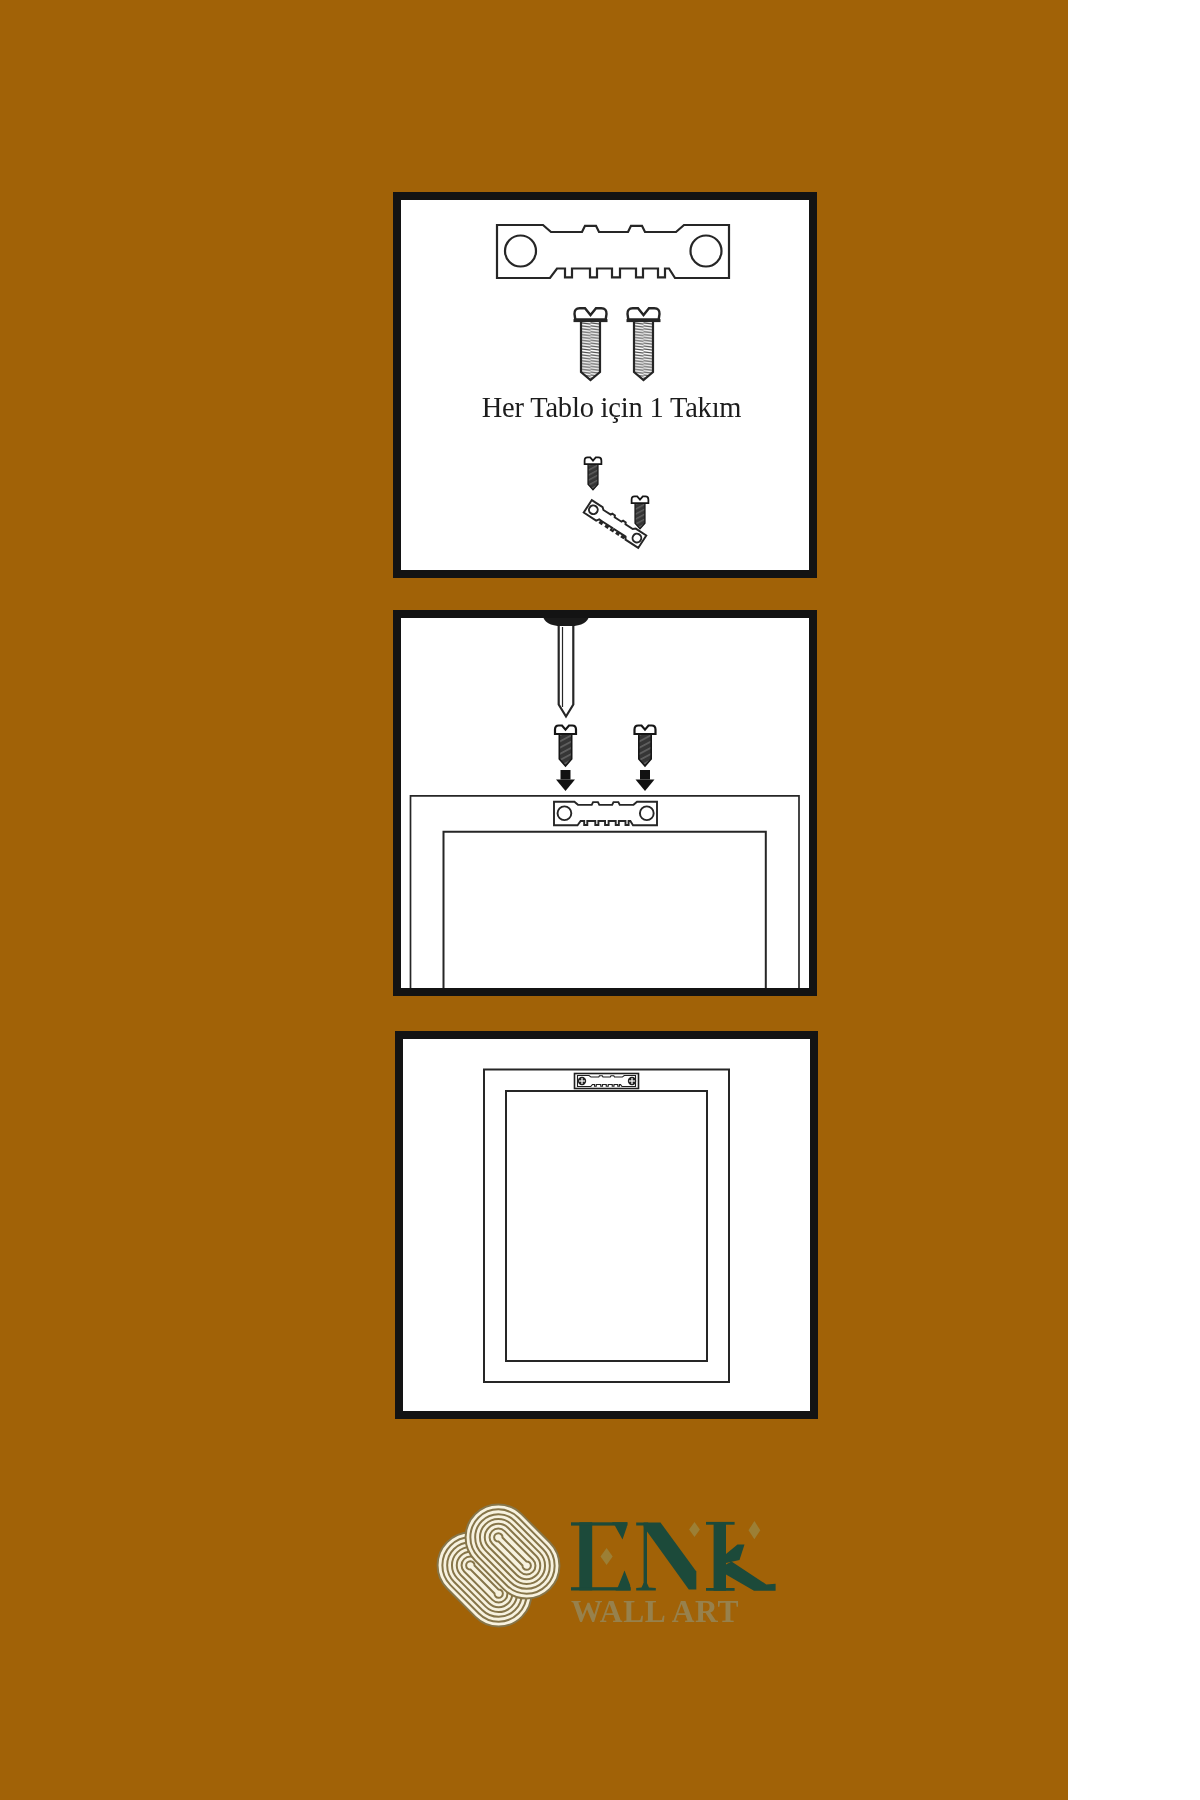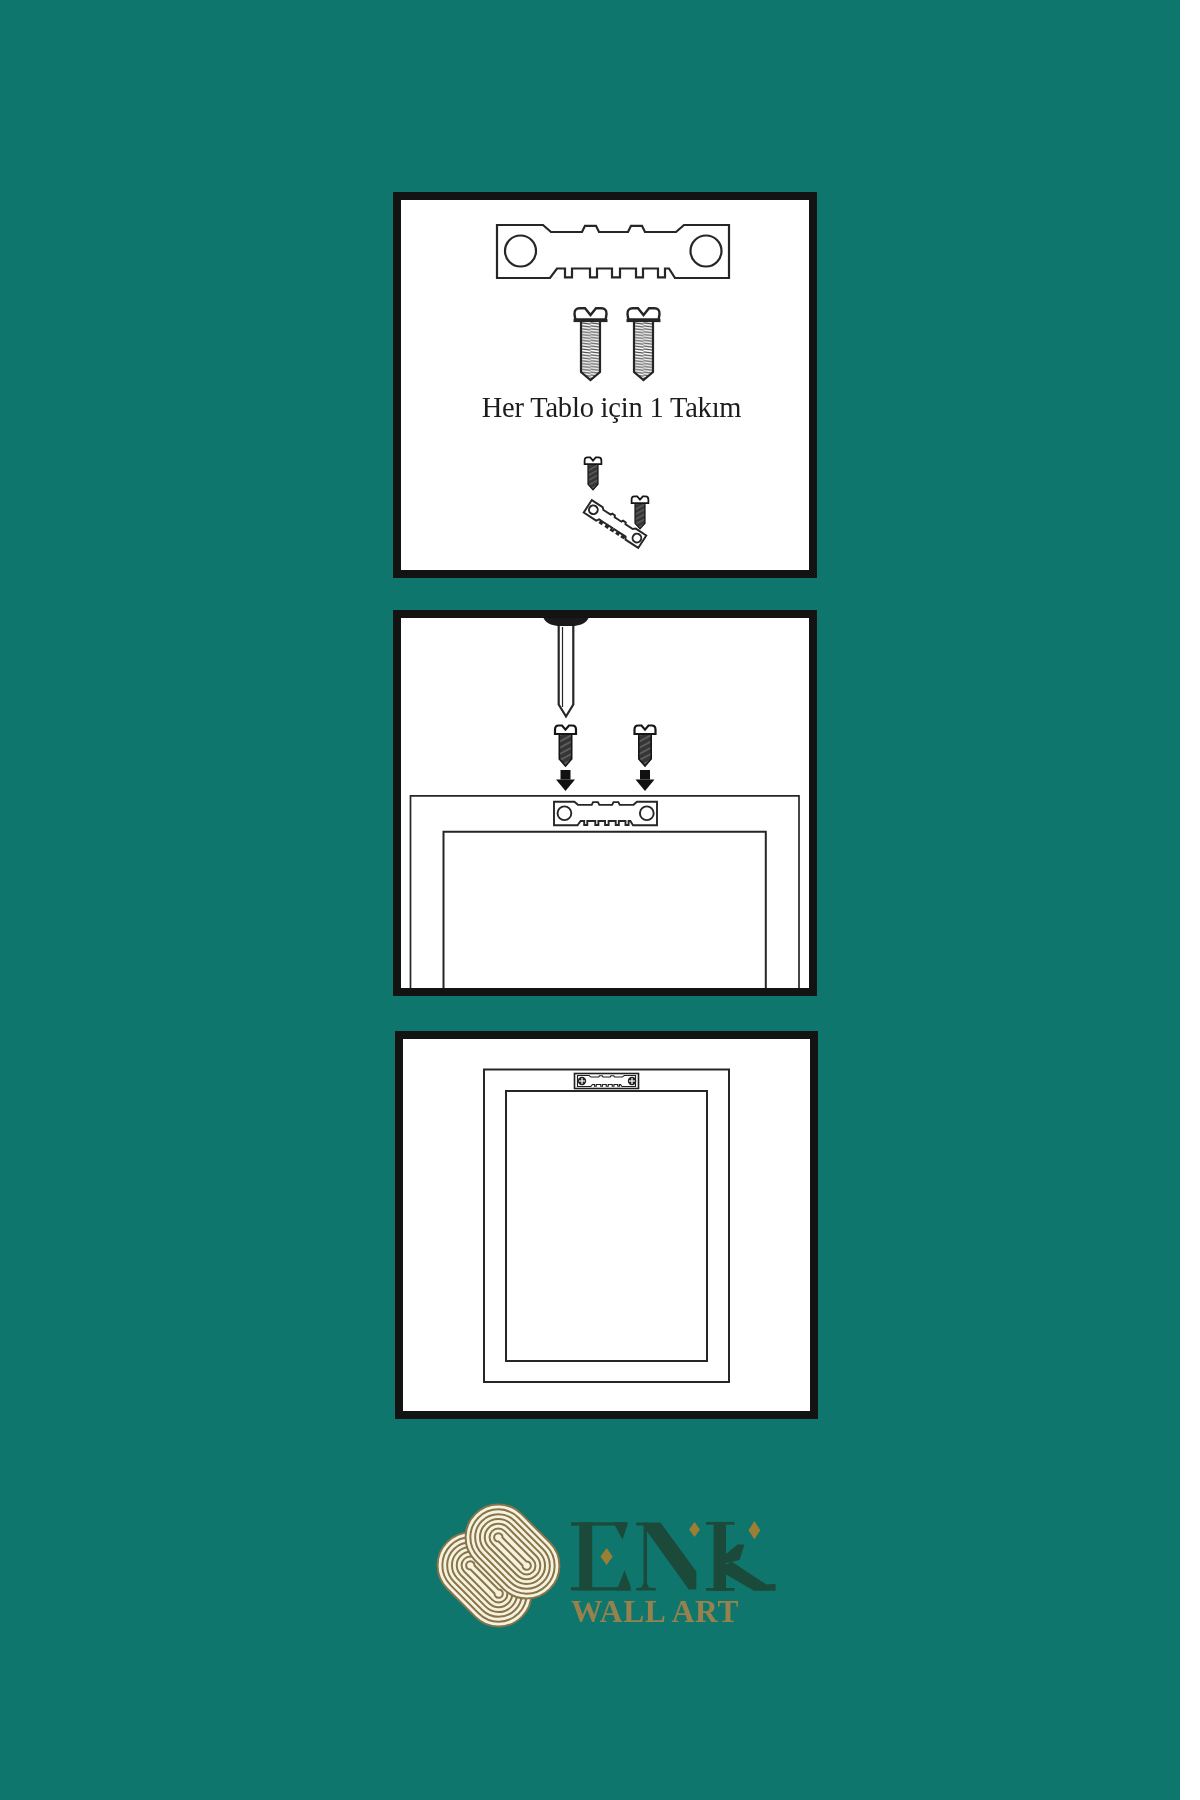--- a/index.html
+++ b/index.html
@@ -1,16 +1,16 @@
 <!DOCTYPE html>
 <html><head>
 <meta charset="utf-8">
 <style>
   html,body{margin:0;padding:0;background:#ffffff;}
-  #page{position:relative;width:1180px;height:1800px;background:#0f766e;overflow:hidden;
+  #page{position:relative;width:1068px;height:1800px;background:#a16207;overflow:hidden;
         font-family:"Liberation Serif", serif;}
   svg{display:block;}
 </style>
 </head>
 <body>
 <div id="page">
 <svg width="1200" height="1800" viewBox="0 0 1200 1800" xmlns="http://www.w3.org/2000/svg">
 <defs>
 
   <pattern id="thr" width="9.5" height="2.9" patternUnits="userSpaceOnUse">

